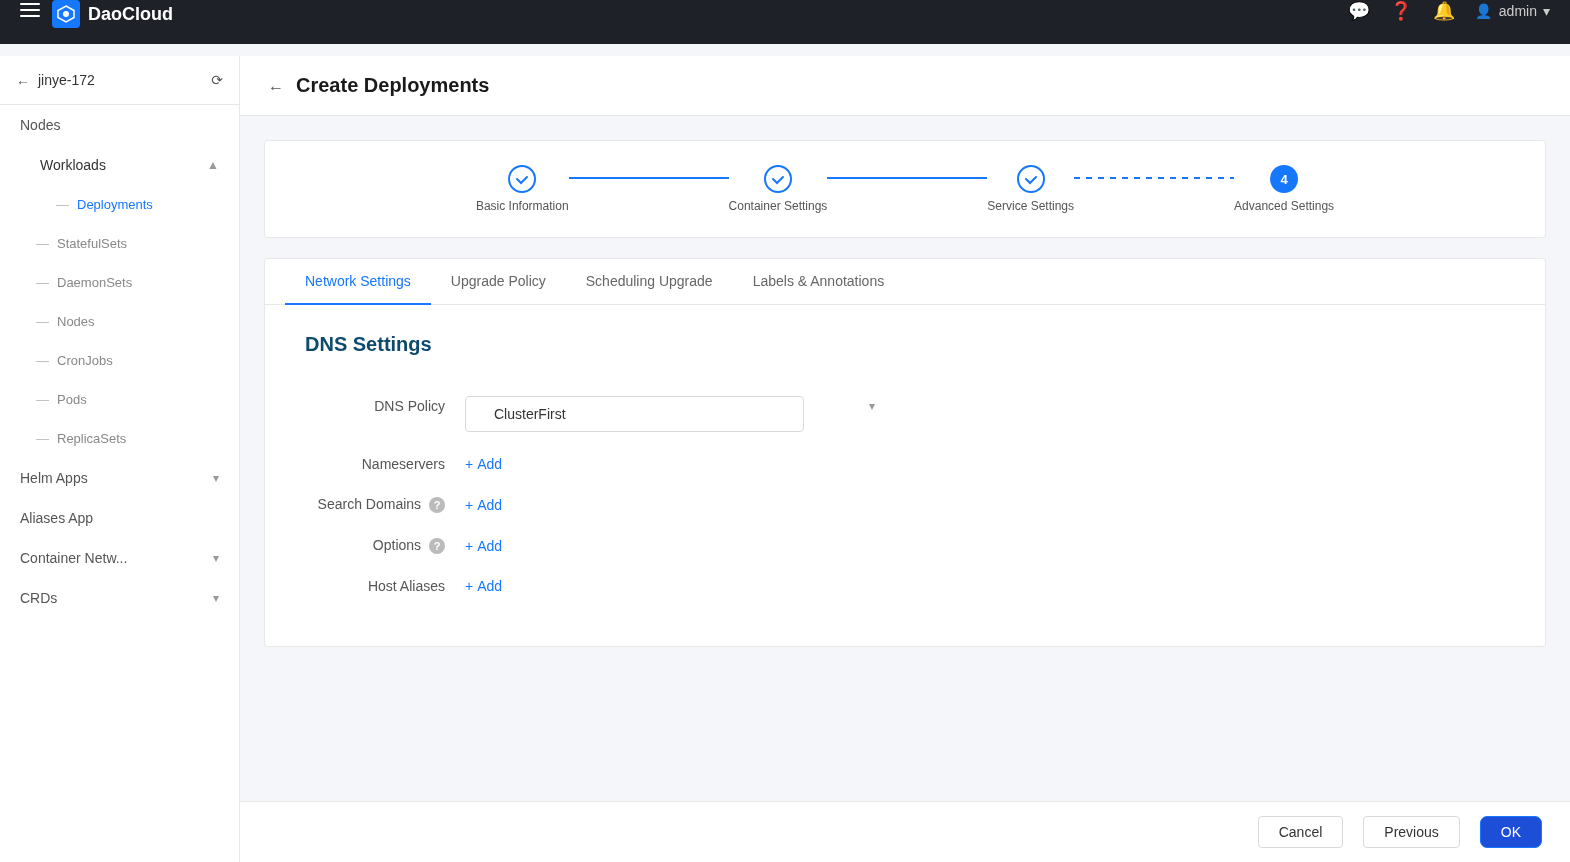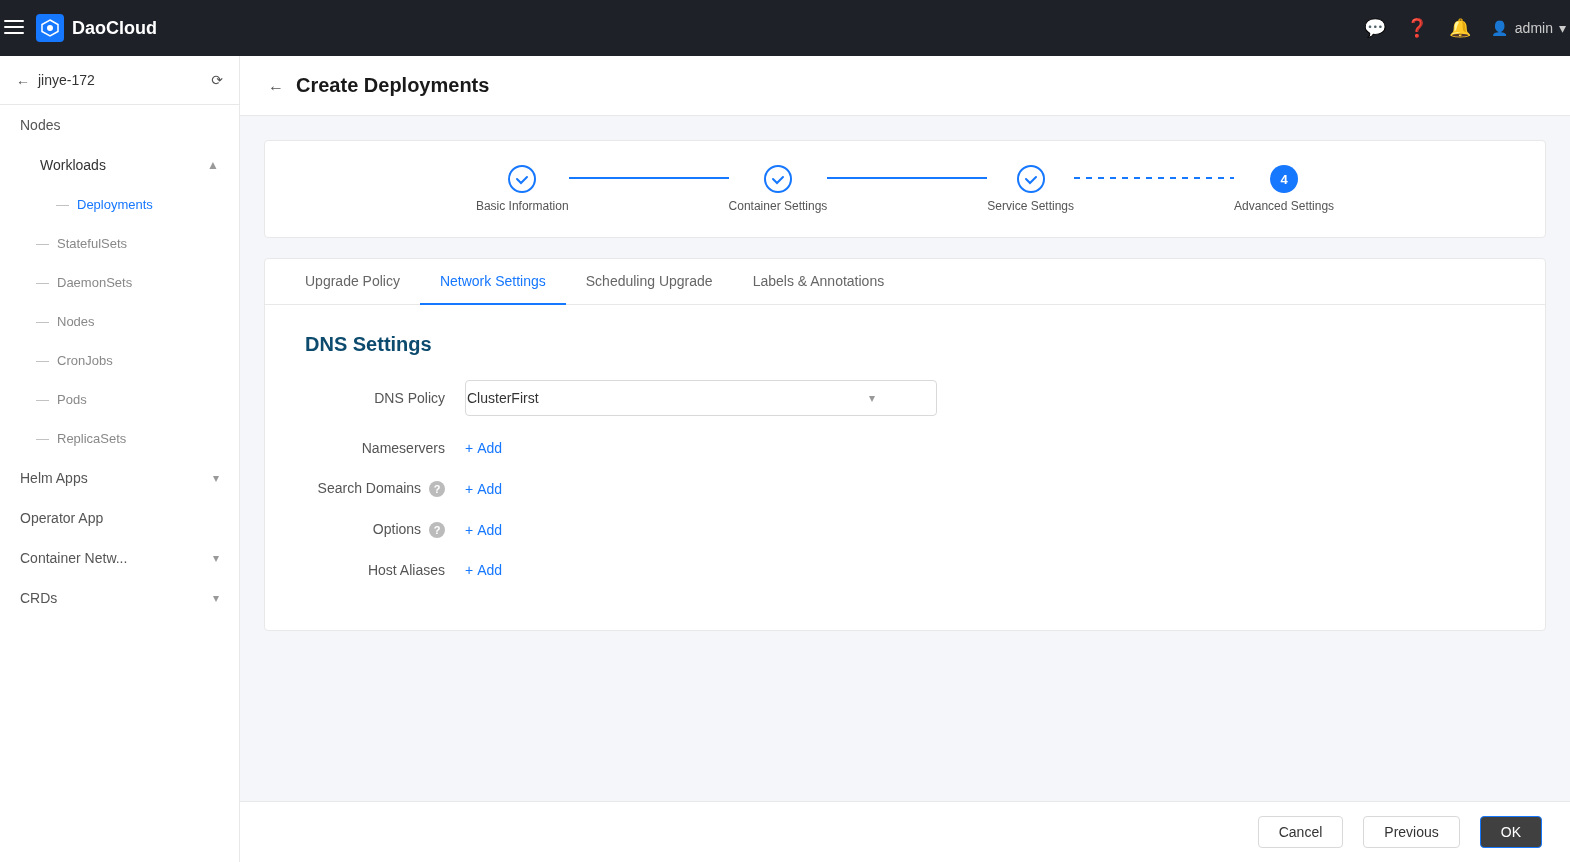--- a/index.html
+++ b/index.html
@@ -1,21 +1,21 @@
 <!DOCTYPE html>
 <html><head>
   <meta charset="utf-8">
   <style>
     * { box-sizing: border-box; margin: 0; padding: 0; }
     body { font-family: -apple-system, BlinkMacSystemFont, 'Segoe UI', sans-serif; font-size: 14px; color: #333; background: #f5f6fa; }
 
     
     .topnav {
-      display: flex; align-items: center; height: 56px;
-      background: #1e2128; color: #fff; padding: 0 4px;
+      display: flex; align-items: flex-start; height: 44px;
+      background: #1e2128; color: #fff; padding: 0 20px;
       position: fixed; top: 0; left: 0; right: 0; z-index: 100;
     }
     .topnav-hamburger { margin-right: 12px; cursor: pointer; }
     .topnav-logo { display: flex; align-items: center; gap: 8px; font-size: 18px; font-weight: 600; flex: 1; }
     .topnav-logo-icon { width: 28px; height: 28px; }
     .topnav-icons { display: flex; align-items: center; gap: 20px; }
     .topnav-icon { color: #ccc; cursor: pointer; font-size: 18px; }
     .topnav-user { display: flex; align-items: center; gap: 6px; color: #ccc; cursor: pointer; }
 
     
@@ -94,23 +94,23 @@
     
     .form-row {
       display: flex; align-items: center; margin-bottom: 24px; gap: 20px;
     }
     .form-label { width: 140px; text-align: right; color: #555; font-size: 14px; flex-shrink: 0; }
     .form-control { flex: 1; max-width: 420px; }
 
     
     .select-wrapper { position: relative; }
     .select-box {
-      width: 472px; height: 36px; border: 1px solid #d9d9d9; border-radius: 4px;
-      padding: 0 32px 0 1px; appearance: none; font-size: 14px; color: #333;
-      background: #fff; cursor: pointer;
+      width: 339px; height: 36px; border: 1px solid #d9d9d9; border-radius: 4px;
+      padding: 0 32px 0 28px; appearance: none; font-size: 14px; color: #333;
+      background: #fff; cursor: pointer; margin-top: 16px;
     }
     .select-chevron {
       position: absolute; right: 10px; top: 50%; transform: translateY(-50%);
       pointer-events: none; color: #999; font-size: 12px;
     }
 
     
     .add-btn {
       display: inline-flex; align-items: center; gap: 4px;
       color: #1677ff; cursor: pointer; font-size: 14px; background: none; border: none; padding: 0;
@@ -124,21 +124,21 @@
     }
 
     
     .footer {
       position: fixed; bottom: 0; left: 240px; right: 0;
       background: #fff; border-top: 1px solid #e8e8e8;
       padding: 14px 28px; display: flex; justify-content: flex-end; gap: 20px; align-items: center;
     }
     .btn { padding: 7px 20px; border-radius: 4px; cursor: pointer; font-size: 14px; border: 1px solid transparent; }
     .btn-default { background: #fff; border-color: #d9d9d9; color: #333; }
-    .btn-primary { background: #404040; color: #fff; border-color: #1677ff; }
+    .btn-primary { background: #1d4ed8; color: #fff; border-color: #1677ff; border-radius: 7px; }
 
     
     .sidebar::-webkit-scrollbar { width: 4px; }
     .sidebar::-webkit-scrollbar-thumb { background: #ccc; border-radius: 2px; }
   </style>
 </head>
 <body>
 
 <nav class="topnav">
   <div class="topnav-hamburger">
@@ -210,21 +210,21 @@
   </div>
   <div class="sidebar-item sub-item">
     <span class="dash">—</span>
     <span style="flex:1">ReplicaSets</span>
   </div>
   <div class="sidebar-item">
     <span>Helm Apps</span>
     <span class="sidebar-chevron">▾</span>
   </div>
   <div class="sidebar-item">
-    <span>Operator App</span>
+    <span>Aliases App</span>
   </div>
   <div class="sidebar-item">
     <span>Container Netw...</span>
     <span class="sidebar-chevron">▾</span>
   </div>
   <div class="sidebar-item">
     <span>CRDs</span>
     <span class="sidebar-chevron">▾</span>
   </div>
 </aside>
@@ -273,25 +273,25 @@
       <div class="step">
         <div class="step-circle current">
           <span>4</span>
         </div>
         <span class="step-label">Advanced Settings</span>
       </div>
     </div>
 
     <div class="card">
       <div class="tabs">
+        <div class="tab active">
+          <span>Network Settings</span>
+        </div>
         <div class="tab">
           <span>Upgrade Policy</span>
-        </div>
-        <div class="tab active">
-          <span>Network Settings</span>
         </div>
         <div class="tab">
           <span>Scheduling Upgrade</span>
         </div>
         <div class="tab">
           <span>Labels &amp; Annotations</span>
         </div>
       </div>
 
       <div class="tab-content">

